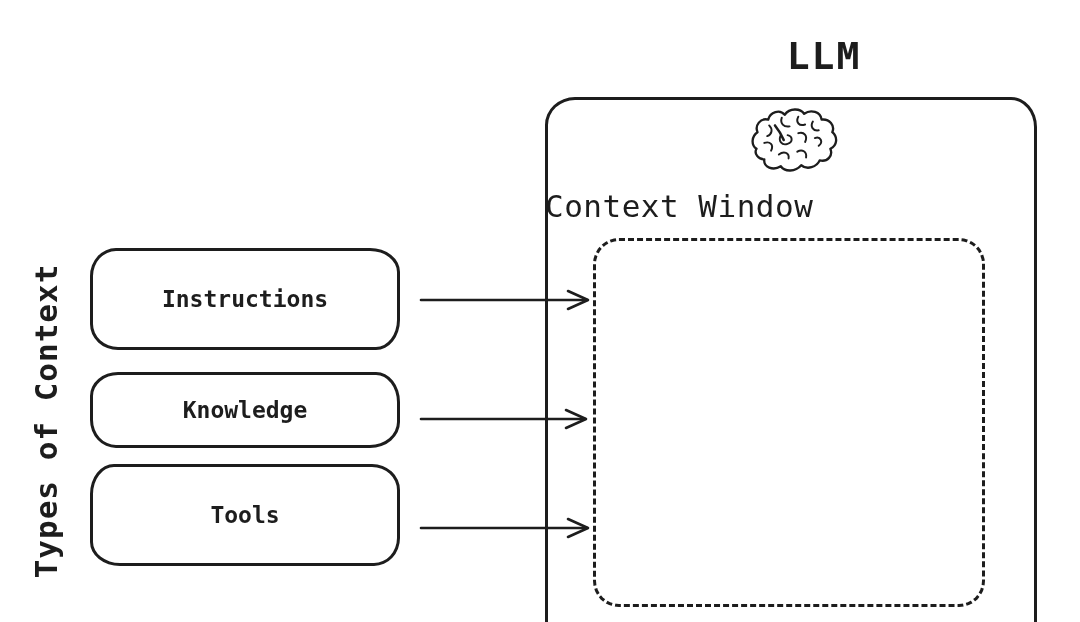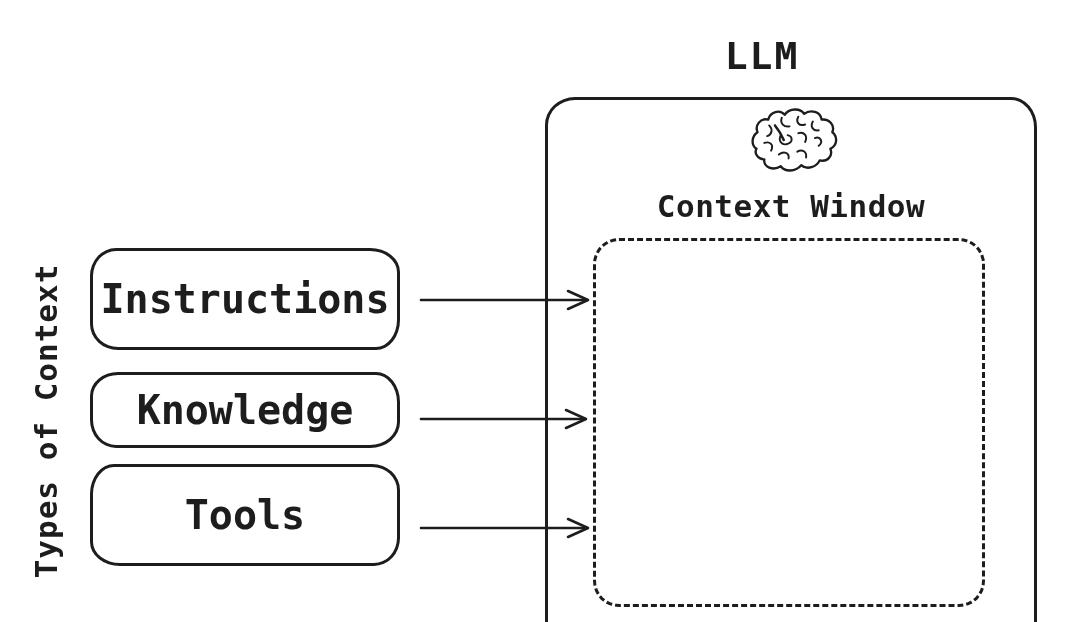--- a/index.html
+++ b/index.html
@@ -39,31 +39,31 @@
     position: absolute;
     left: 90px;
     width: 310px;
     height: 102px;
     box-sizing: border-box;
     border: 3px solid #1d1d1d;
     background: #ffffff;
     display: flex;
     align-items: center;
     justify-content: center;
-    font-size: 40px;
+    font-size: 23px;
     font-weight: 700;
   }
   .type-box.b0 { top: 248px; border-radius: 26px 30px 24px 28px / 28px 24px 30px 26px; }
   .type-box.b1 { top: 372px; height: 76px; border-radius: 28px 24px 30px 26px / 24px 30px 26px 28px; }
   .type-box.b2 { top: 464px; border-radius: 24px 28px 26px 30px / 30px 26px 28px 24px; }
 
   
   .llm-title {
     position: absolute;
-    left: 516px;
+    left: 578px;
     top: 34px;
     width: 492px;
     text-align: center;
     font-size: 38px;
     font-weight: 700;
     letter-spacing: 2px;
   }
   .llm-box {
     position: absolute;
     left: 545px;
@@ -80,23 +80,22 @@
     left: 744px;
     top: 106px;
     width: 95px;
     height: 68px;
   }
   .cw-label {
     position: absolute;
     left: 545px;
     top: 188px;
     width: 492px;
-    text-align: center;
     font-size: 31px;
-    font-weight: 700;
+    font-weight: 400;
     letter-spacing: 0.5px;
   }
   .cw-box {
     position: absolute;
     left: 593px;
     top: 238px;
     width: 392px;
     height: 369px;
     box-sizing: border-box;
     border: 3px dashed #1d1d1d;

